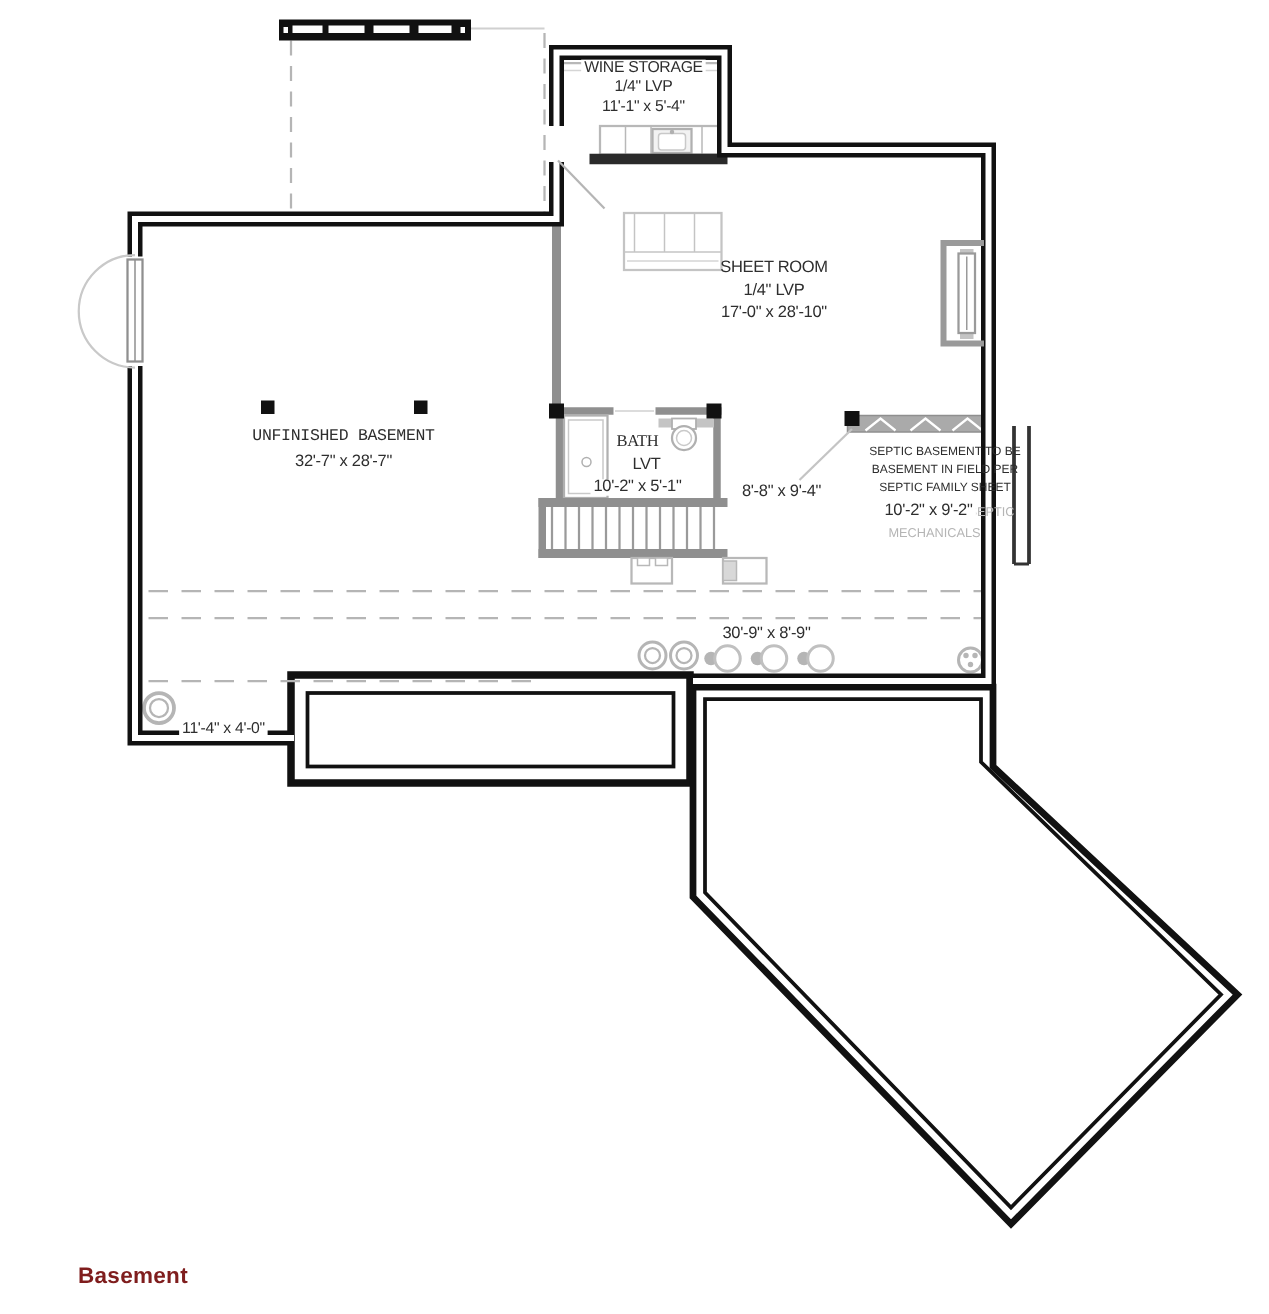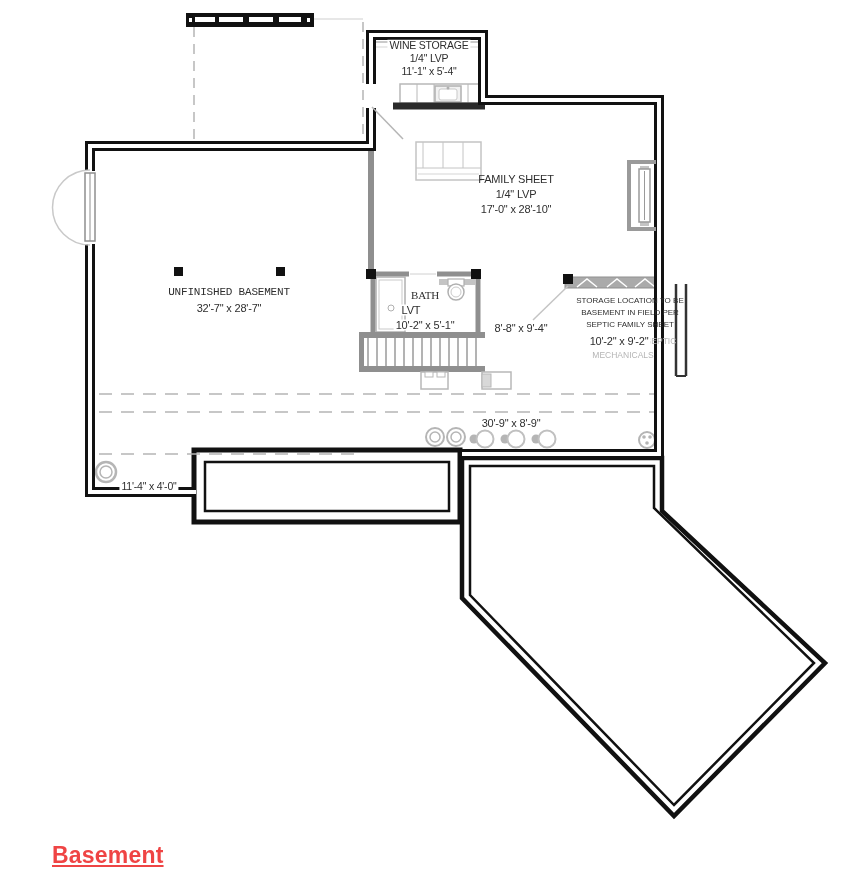--- a/index.html
+++ b/index.html
@@ -5,22 +5,22 @@
   html,body{margin:0;padding:0;background:#ffffff;}
   #page{position:relative;width:846px;height:876px;background:#ffffff;overflow:hidden;
         font-family:"Liberation Sans",sans-serif;margin-left:19px;}
   #plan-svg{position:absolute;left:0;top:0;}
   .lbl{position:absolute;transform:translate(-50%,-50%);white-space:nowrap;
        color:#2e2e2e;font-size:11px;line-height:1;letter-spacing:-0.2px;text-align:center;}
   .lbl.bg{background:#ffffff;padding:0 2px;}
   .lbl.small{font-size:8px;letter-spacing:0;}
   .lbl.gray{color:#b5b5b5;font-size:8.5px;letter-spacing:0;}
   .lbl.sz10{font-size:10.5px;}
-  #sheet-title{position:absolute;left:33px;top:842px;font-size:23px;font-weight:600;
-       color:#ef4444;letter-spacing:0.2px;text-decoration:underline;}
+  #sheet-title{position:absolute;left:33px;top:842px;font-size:15px;font-weight:600;
+       color:#7f1d1d;letter-spacing:0.2px;}
 </style>
 </head>
 <body>
 
 <div id="page">
 
   <svg id="plan-svg" width="846" height="876" viewBox="0 0 846 876">
 
     <g>
       <line x1="175" y1="27" x2="175" y2="145" stroke="#b5b5b5" stroke-width="1.5" stroke-dasharray="10 7"></line>
@@ -200,34 +200,34 @@
         <rect x="620" y="169" width="11" height="53" fill="#ffffff" stroke="#9a9a9a" stroke-width="1.5"></rect>
         <line x1="625.5" y1="171" x2="625.5" y2="220" stroke="#9a9a9a" stroke-width="1"></line>
       </g>
     </g>
   </svg>
 
   <div class="lbl bg sz10" style="left:410px;top:45px;">WINE STORAGE</div>
   <div class="lbl bg sz10" style="left:410px;top:58px;">1/4" LVP</div>
   <div class="lbl bg sz10" style="left:410px;top:71px;">11'-1" x 5'-4"</div>
 
-  <div class="lbl" style="left:497px;top:179px;">FAMILY SHEET</div>
+  <div class="lbl" style="left:497px;top:179px;">SHEET ROOM</div>
   <div class="lbl" style="left:497px;top:194px;">1/4" LVP</div>
   <div class="lbl" style="left:497px;top:209px;">17'-0" x 28'-10"</div>
 
   <div class="lbl" style="left:210px;top:292px;font-family:Liberation Mono, monospace;">UNFINISHED BASEMENT</div>
   <div class="lbl" style="left:210px;top:308px;">32'-7" x 28'-7"</div>
 
   <div class="lbl bg" style="left:406px;top:295px;font-family:Liberation Serif, serif;">BATH</div>
-  <div class="lbl bg" style="left:392px;top:310px;">LVT</div>
+  <div class="lbl bg" style="left:412px;top:310px;">LVT</div>
   <div class="lbl bg" style="left:406px;top:325px;">10'-2" x 5'-1"</div>
 
   <div class="lbl" style="left:502px;top:328px;">8'-8" x 9'-4"</div>
 
-  <div class="lbl small" style="left:611px;top:301px;">STORAGE LOCATION TO BE</div>
+  <div class="lbl small" style="left:611px;top:301px;">SEPTIC BASEMENT TO BE</div>
   <div class="lbl small" style="left:611px;top:313px;">BASEMENT IN FIELD PER</div>
   <div class="lbl small" style="left:611px;top:325px;">SEPTIC FAMILY SHEET</div>
 
   <div class="lbl gray" style="left:642px;top:341px;">SEPTIC</div>
   <div class="lbl gray" style="left:604px;top:355px;">MECHANICALS</div>
   <div class="lbl bg" style="left:600px;top:341px;">10'-2" x 9'-2"</div>
 
   <div class="lbl bg" style="left:492px;top:423px;">30'-9" x 8'-9"</div>
 
   <div class="lbl bg sz10" style="left:130px;top:486px;">11'-4" x 4'-0"</div>

